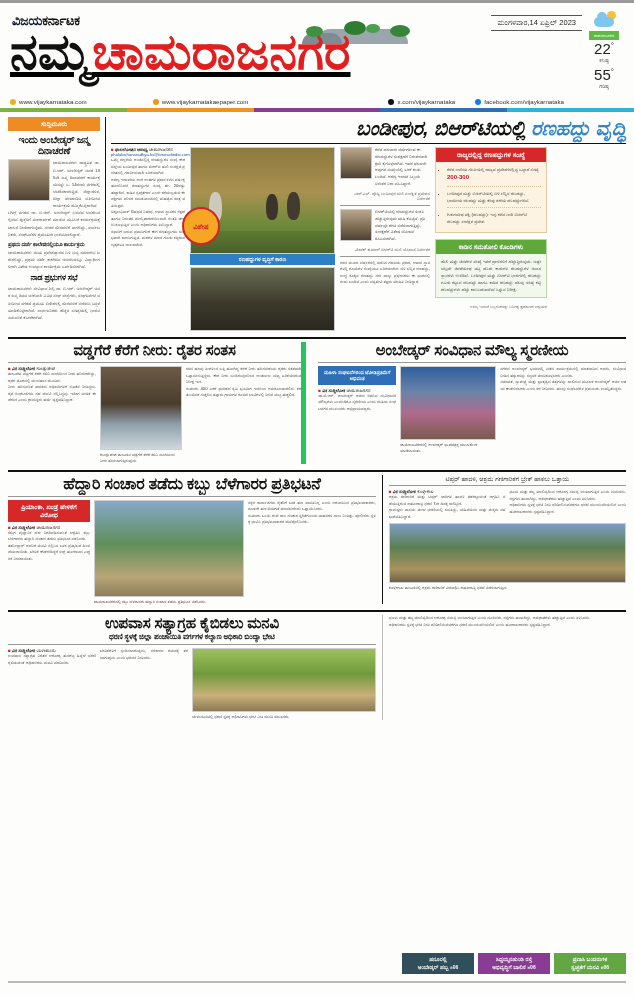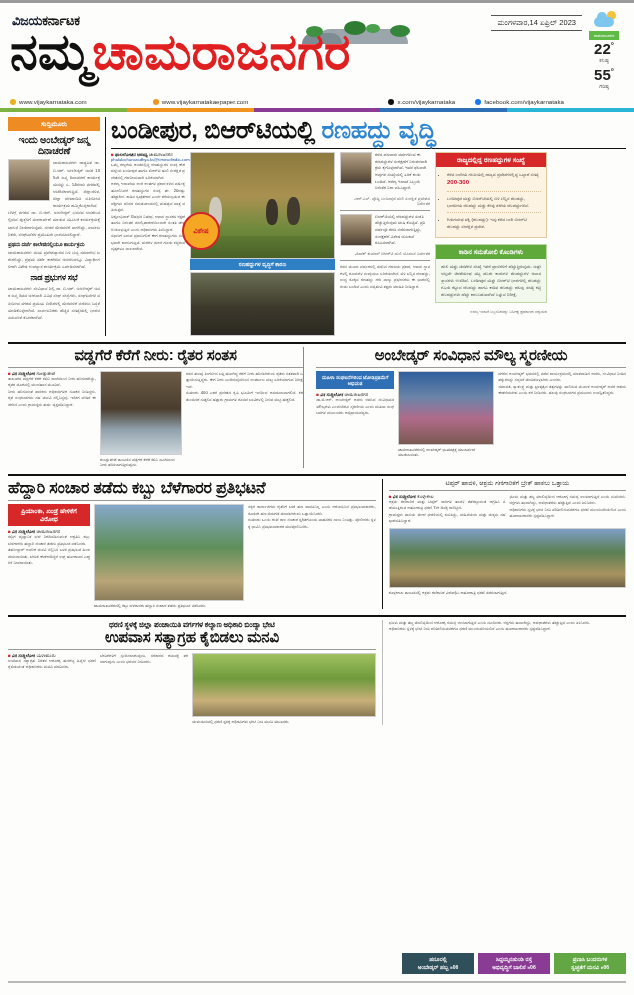--- a/index.html
+++ b/index.html
@@ -6,40 +6,40 @@
   body{font-family:"Liberation Sans",sans-serif;}
   .page{width:634px;height:995px;background:#fdfdfb;position:relative;overflow:hidden;
         box-sizing:border-box;padding:0 8px;}
   .topline{height:3px;background:#9a9a9a;margin:0 -8px 6px -8px;}
 
   
   .masthead{position:relative;height:88px;}
   .brand{position:absolute;left:4px;top:4px;font-size:13px;font-weight:bold;letter-spacing:-.3px;}
   .brand .b1{color:#0f172a;}
   .brand .b2{color:#111;}
-  .mh-title{position:absolute;left:2px;top:18px;font-size:50px;font-weight:bold;line-height:1;white-space:nowrap;}
+  .mh-title{position:absolute;left:2px;top:18px;font-size:50px;font-weight:bold;line-height:1;white-space:nowrap;text-decoration:underline;}
   .mh-namma{color:#111;}
   .mh-chamaraja{color:#e02020;}
   .mh-art{position:absolute;left:290px;top:12px;width:130px;height:26px;}
   .hillA{position:absolute;left:18px;top:8px;width:92px;height:15px;background:#9aa6ac;border-radius:40px 40px 2px 2px;}
   .hillB{position:absolute;left:4px;top:12px;width:40px;height:11px;background:#7d8c93;border-radius:30px 30px 0 0;}
   .tree{position:absolute;background:#2f7d32;border-radius:50%;}
   .t1{left:46px;top:0px;width:22px;height:14px;}
   .t2{left:8px;top:5px;width:17px;height:11px;background:#3f9141;}
   .t3{left:92px;top:4px;width:20px;height:12px;background:#35853a;}
   .t4{left:68px;top:3px;width:14px;height:9px;background:#4aa04c;}
   .datebox{position:absolute;right:44px;top:6px;border-top:1px solid #555;border-bottom:1px solid #555;
            padding:2px 6px;font-size:7.5px;color:#222;white-space:nowrap;}
   .weather{position:absolute;right:2px;top:2px;width:40px;text-align:center;}
   .wicon{width:24px;height:18px;margin:0 auto;position:relative;}
   .cloud{position:absolute;left:2px;top:6px;width:20px;height:10px;background:#7dc6ee;border-radius:8px;}
   .cloud:before{content:"";position:absolute;left:3px;top:-5px;width:10px;height:10px;background:#7dc6ee;border-radius:50%;}
   .sun{position:absolute;right:0px;top:0px;width:9px;height:9px;background:#f7c23b;border-radius:50%;}
   .wbadge{margin:2px auto 1px;width:30px;height:9px;background:#5fbb46;font-size:4px;color:#fff;line-height:9px;overflow:hidden;}
-  .wrow{font-size:15px;font-weight:bold;color:#222;line-height:1.05;}
+  .wrow{font-size:15px;font-weight:normal;color:#222;line-height:1.05;}
   .wrow sup{font-size:8px;}
   .wlab{font-size:5.5px;color:#444;margin-bottom:3px;}
 
   
   .webstrip{display:flex;align-items:center;gap:10px;font-size:6.2px;color:#333;padding:1px 2px;}
   .webstrip .wi{display:inline-block;width:6px;height:6px;border-radius:50%;margin-right:3px;vertical-align:-1px;}
   .wi.y{background:#e8b11e;} .wi.o{background:#f0941f;} .wi.k{background:#111;} .wi.f{background:#1877f2;}
   .rainbow{height:4px;display:flex;margin:2px -8px 0 -8px;}
   .rainbow i{flex:1;}
 
@@ -166,21 +166,21 @@
       <div class="photo img-portrait" style="width:40px;height:40px;float:left;margin:0 3px 2px 0;"></div>
       <div class="body-txt">ಚಾಮರಾಜನಗರ: ರಾಷ್ಟ್ರಪಿತ ಡಾ. ಬಿ.ಆರ್. ಅಂಬೇಡ್ಕರ್ ಅವರ 135ನೇ ಜನ್ಮ ದಿನಾಚರಣೆ ಕಾರ್ಯಕ್ರಮವನ್ನು ಏ. 14ರಂದು ನಗರದಲ್ಲಿ ಆಚರಿಸಲಾಗುತ್ತಿದೆ. ಜಿಲ್ಲಾಡಳಿತ, ಜಿಲ್ಲಾ ಪಂಚಾಯಿತಿ ವತಿಯಿಂದ ಕಾರ್ಯಕ್ರಮ ಹಮ್ಮಿಕೊಳ್ಳಲಾಗಿದೆ.</div>
       <div class="body-txt">ಬೆಳಗ್ಗೆ ನಗರದ ಡಾ. ಬಿ.ಆರ್. ಅಂಬೇಡ್ಕರ್ ಭವನದ ಆವರಣದಲ್ಲಿರುವ ಪುತ್ಥಳಿಗೆ ಮಾಲಾರ್ಪಣೆ ಮಾಡುವ ಮೂಲಕ ಕಾರ್ಯಕ್ರಮಕ್ಕೆ ಚಾಲನೆ ನೀಡಲಾಗುವುದು. ನಂತರ ಮೆರವಣಿಗೆ ಸಾಗಲಿದ್ದು, ಸಾರ್ವಜನಿಕರು, ಸಂಘಟನೆಗಳ ಪ್ರಮುಖರು ಭಾಗವಹಿಸಲಿದ್ದಾರೆ.</div>
       <div class="hl" style="font-size:5.6px;margin:3px 0 2px;">ಪ್ರಥಮ ದರ್ಜೆ ಕಾಲೇಜಿನಲ್ಲಿಯೂ ಕಾರ್ಯಕ್ರಮ</div>
       <div class="body-txt">ಚಾಮರಾಜನಗರ: ಮುಖ ಪ್ರವೇಶದ್ವಾರದ ಬಳಿ ಭವ್ಯ ಸಮಾರಂಭ ಜರುಗಲಿದ್ದು, ಪ್ರಥಮ ದರ್ಜೆ ಕಾಲೇಜಿನ ಆವರಣದಲ್ಲೂ ವಿದ್ಯಾರ್ಥಿಗಳಿಗಾಗಿ ವಿಶೇಷ ಉಪನ್ಯಾಸ ಕಾರ್ಯಕ್ರಮ ಏರ್ಪಡಿಸಲಾಗಿದೆ.</div>
       <div class="hl" style="font-size:8px;text-align:center;margin:4px 0 2px;">ನಾಡ ಪ್ರಭುಗಳ ಸಭೆ</div>
       <div class="body-txt">ಚಾಮರಾಜನಗರ: ಸಂವಿಧಾನ ಶಿಲ್ಪಿ ಡಾ. ಬಿ.ಆರ್. ಅಂಬೇಡ್ಕರ್ ಅವರ ಜನ್ಮ ದಿನದ ಅಂಗವಾಗಿ ವಿವಿಧ ಸಂಘ ಸಂಸ್ಥೆಗಳು, ಸಂಘಟನೆಗಳ ವತಿಯಿಂದ ನಗರದ ಪ್ರಮುಖ ಬೀದಿಗಳಲ್ಲಿ ಮೆರವಣಿಗೆ ನಡೆಸಲು ಸಿದ್ಧತೆ ಮಾಡಿಕೊಳ್ಳಲಾಗಿದೆ. ಸಾರ್ವಜನಿಕರು ಹೆಚ್ಚಿನ ಸಂಖ್ಯೆಯಲ್ಲಿ ಭಾಗವಹಿಸುವಂತೆ ಕೋರಲಾಗಿದೆ.</div>
     </div>
 
     <div style="flex:1;border-left:1px solid #111;padding-left:5px;">
-      <div class="hl" style="font-size:24px;text-align:left;">
+      <div class="hl" style="font-size:20px;text-align:right;font-style:italic;">
         <span>ಬಂಡೀಪುರ, ಬಿಆರ್‌ಟಿಯಲ್ಲಿ </span><span style="color:#2f86d0">ರಣಹದ್ದು ವೃದ್ಧಿ</span>
       </div>
       <div class="rule"></div>
 
       <div style="display:flex;gap:5px;">
 
         <div style="width:74px;flex:0 0 74px;">
           <div class="byline"><span class="dot">■ </span><span>ಫಾಲಲೋಚನ ಆರಾಧ್ಯ</span> <span style="font-weight:normal">ಚಾಮರಾಜನಗರ</span></div>
           <div class="mail">phalalochanaradhya.ks@timesofindia.com</div>
           <div class="body-txt dense">ಒಮ್ಮೆ ಕಣ್ಮರೆಯ ಅಂಚಿನಲ್ಲಿದ್ದ ರಣಹದ್ದುಗಳ ಸಂಖ್ಯೆ ಈಗ ಜಿಲ್ಲೆಯ ಬಂಡೀಪುರ ಹಾಗೂ ಬಿಆರ್‌ಟಿ ಹುಲಿ ಸಂರಕ್ಷಿತ ಪ್ರದೇಶದಲ್ಲಿ ಗಣನೀಯವಾಗಿ ಏರಿಕೆಯಾಗಿದೆ.</div>
@@ -252,21 +252,21 @@
           <div class="photo img-pipe" style="height:82px;"></div>
           <div class="cap">ಗುಂಡ್ಲುಪೇಟೆ ತಾಲೂಕಿನ ವಡ್ಡಗೆರೆ ಕೆರೆಗೆ ಕಬಿನಿ ನಾಲೆಯಿಂದ ನೀರು ಹರಿಸಲಾಗುತ್ತಿರುವುದು.</div>
         </div>
         <div style="flex:1;">
           <div class="body-txt dense">ಕಳೆದ ಹಲವು ತಿಂಗಳಿಂದ ಬತ್ತಿ ಹೋಗಿದ್ದ ಕೆರೆಗೆ ನೀರು ಹರಿಸಬೇಕೆಂದು ರೈತರು ಸತತವಾಗಿ ಒತ್ತಾಯಿಸುತ್ತಿದ್ದರು. ಈಗ ನೀರು ಬಂದಿರುವುದರಿಂದ ಅಂತರ್ಜಲ ಮಟ್ಟ ಏರಿಕೆಯಾಗುವ ನಿರೀಕ್ಷೆ ಇದೆ.</div>
           <div class="body-txt dense">ಸುಮಾರು 400 ಎಕರೆ ಪ್ರದೇಶದ ಕೃಷಿ ಭೂಮಿಗೆ ಇದರಿಂದ ಅನುಕೂಲವಾಗಲಿದೆ. ಕೆರೆ ತುಂಬಿದರೆ ಸುತ್ತಲಿನ ಹತ್ತಾರು ಗ್ರಾಮಗಳ ಕೊಳವೆ ಬಾವಿಗಳಲ್ಲಿ ನೀರಿನ ಮಟ್ಟ ಹೆಚ್ಚಲಿದೆ.</div>
         </div>
       </div>
     </div>
 
-    <div style="flex:1.05;border-left:1px solid #22c55e;padding-left:12px;">
+    <div style="flex:1.05;border-left:5px solid #22c55e;padding-left:12px;">
       <div class="hl" style="font-size:15px;text-align:center;">ಅಂಬೇಡ್ಕರ್ ಸಂವಿಧಾನ ಮೌಲ್ಯ ಸ್ಮರಣೀಯ</div>
       <div class="rule thin" style="margin:3px 0;"></div>
       <div style="display:flex;gap:4px;">
         <div style="width:78px;flex:0 0 78px;">
           <div class="chip blue" style="display:block;text-align:center;font-size:5px;">ಮಹಿಳಾ ಸಂಘಟನೆಗಳಿಂದ ಜೋಡಿಪ್ರತಿಮೆಗೆ ಅಭಿವಂತ</div>
           <div class="byline" style="margin-top:3px;"><span class="dot">■ </span><span>ವಿಕ ಸುದ್ದಿಲೋಕ</span> <span style="font-weight:normal">ಚಾಮರಾಜನಗರ</span></div>
           <div class="body-txt dense">ಡಾ.ಬಿ.ಆರ್. ಅಂಬೇಡ್ಕರ್ ಅವರು ರಚಿಸಿದ ಸಂವಿಧಾನದ ಮೌಲ್ಯಗಳು ಎಂದೆಂದಿಗೂ ಸ್ಮರಣೀಯ ಎಂದು ಮಹಿಳಾ ಸಂಘಟನೆಗಳ ಮುಖಂಡರು ಅಭಿಪ್ರಾಯಪಟ್ಟರು.</div>
         </div>
         <div style="width:96px;flex:0 0 96px;">
           <div class="photo img-crowd" style="height:72px;"></div>
@@ -277,21 +277,21 @@
           <div class="body-txt dense">ಸಮಾನತೆ, ಸ್ವಾತಂತ್ರ್ಯ ಮತ್ತು ಭ್ರಾತೃತ್ವದ ತತ್ವಗಳನ್ನು ಪಾಲಿಸುವ ಮೂಲಕ ಅಂಬೇಡ್ಕರ್ ಅವರ ಆಶಯ ಈಡೇರಿಸಬೇಕು ಎಂದು ಕರೆ ನೀಡಿದರು. ಹಲವು ಸಂಘಟನೆಗಳ ಪ್ರಮುಖರು ಉಪಸ್ಥಿತರಿದ್ದರು.</div>
         </div>
       </div>
     </div>
   </div>
 
   <div class="rule" style="border-top:2px solid #111;margin-top:6px;"></div>
   <div style="display:flex;gap:6px;">
 
     <div style="flex:1.55;">
-      <div class="hl" style="font-size:16px;text-align:left;">ಹೆದ್ದಾರಿ ಸಂಚಾರ ತಡೆದು ಕಬ್ಬು ಬೆಳೆಗಾರರ ಪ್ರತಿಭಟನೆ</div>
+      <div class="hl" style="font-size:16px;text-align:center;">ಹೆದ್ದಾರಿ ಸಂಚಾರ ತಡೆದು ಕಬ್ಬು ಬೆಳೆಗಾರರ ಪ್ರತಿಭಟನೆ</div>
       <div class="rule thin" style="margin:3px 0;"></div>
       <div style="display:flex;gap:4px;">
         <div style="width:82px;flex:0 0 82px;">
           <div class="chip red" style="display:block;text-align:center;font-size:6.4px;">ಪ್ರಿಯಾಂಕಾ, ಖಂಡ್ರೆ ಹೇಳಿಕೆಗೆ ವಿರೋಧ</div>
           <div class="byline" style="margin-top:3px;"><span class="dot">■ </span><span>ವಿಕ ಸುದ್ದಿಲೋಕ</span> <span style="font-weight:normal">ಚಾಮರಾಜನಗರ</span></div>
           <div class="body-txt dense">ಕಬ್ಬಿಗೆ ವೈಜ್ಞಾನಿಕ ಬೆಲೆ ನಿಗದಿಪಡಿಸುವಂತೆ ಆಗ್ರಹಿಸಿ ಕಬ್ಬು ಬೆಳೆಗಾರರು ಹೆದ್ದಾರಿ ಸಂಚಾರ ತಡೆದು ಪ್ರತಿಭಟನೆ ನಡೆಸಿದರು.</div>
           <div class="body-txt dense">ತಹಸೀಲ್ದಾರ್ ಅವರಿಗೆ ಮನವಿ ಸಲ್ಲಿಸಿದ ಬಳಿಕ ಪ್ರತಿಭಟನೆ ಹಿಂಪಡೆಯಲಾಯಿತು. ಬೇಡಿಕೆ ಈಡೇರದಿದ್ದರೆ ಉಗ್ರ ಹೋರಾಟದ ಎಚ್ಚರಿಕೆ ನೀಡಲಾಯಿತು.</div>
         </div>
         <div style="width:150px;flex:0 0 150px;">
           <div class="photo img-protest" style="height:95px;"></div>
@@ -319,22 +319,22 @@
         </div>
       </div>
       <div class="photo img-grp" style="height:58px;margin-top:3px;"></div>
       <div class="cap">ಕೊಳ್ಳೇಗಾಲ ತಾಲೂಕಿನಲ್ಲಿ ಅಕ್ರಮ ಗಣಿಗಾರಿಕೆ ವಿರೋಧಿಸಿ ಅಹೋರಾತ್ರಿ ಧರಣಿ ನಡೆಸಲಾಗುತ್ತಿದೆ.</div>
     </div>
   </div>
 
   <div class="rule" style="border-top:2px solid #111;margin-top:6px;"></div>
   <div style="display:flex;gap:6px;">
     <div style="flex:1.55;">
+      <div class="hl" style="font-size:15px;text-align:center;">ಉಪವಾಸ ಸತ್ಯಾಗ್ರಹ ಕೈಬಿಡಲು ಮನವಿ</div>
       <div class="hl" style="font-size:7.5px;text-align:center;margin-top:1px;">ಧರಣಿ ಸ್ಥಳಕ್ಕೆ ಜಿಲ್ಲಾ ಪಂಚಾಯಿತಿ ವರ್ಗಗಳ ಕಲ್ಯಾಣ ಅಧಿಕಾರಿ ಬಿಂದ್ಯಾ ಭೇಟಿ</div>
-      <div class="hl" style="font-size:15px;text-align:center;">ಉಪವಾಸ ಸತ್ಯಾಗ್ರಹ ಕೈಬಿಡಲು ಮನವಿ</div>
       <div class="rule thin" style="margin:3px 0;"></div>
       <div style="display:flex;gap:4px;">
         <div style="width:88px;flex:0 0 88px;">
           <div class="byline"><span class="dot">■ </span><span>ವಿಕ ಸುದ್ದಿಲೋಕ</span> <span style="font-weight:normal">ಯಳಂದೂರು</span></div>
           <div class="body-txt dense">ಉಪವಾಸ ಸತ್ಯಾಗ್ರಹ ನಿರತರ ಆರೋಗ್ಯ ಹದಗೆಟ್ಟ ಹಿನ್ನೆಲೆ ಧರಣಿ ಕೈಬಿಡುವಂತೆ ಅಧಿಕಾರಿಗಳು ಮನವಿ ಮಾಡಿದರು.</div>
         </div>
         <div style="width:88px;flex:0 0 88px;">
           <div class="body-txt dense">ಬೇಡಿಕೆಗಳಿಗೆ ಸ್ಪಂದಿಸಲಾಗುವುದು, ಸರಕಾರದ ಗಮನಕ್ಕೆ ತರಲಾಗುವುದು ಎಂದು ಭರವಸೆ ನೀಡಿದರು.</div>
         </div>
         <div style="flex:1;">

